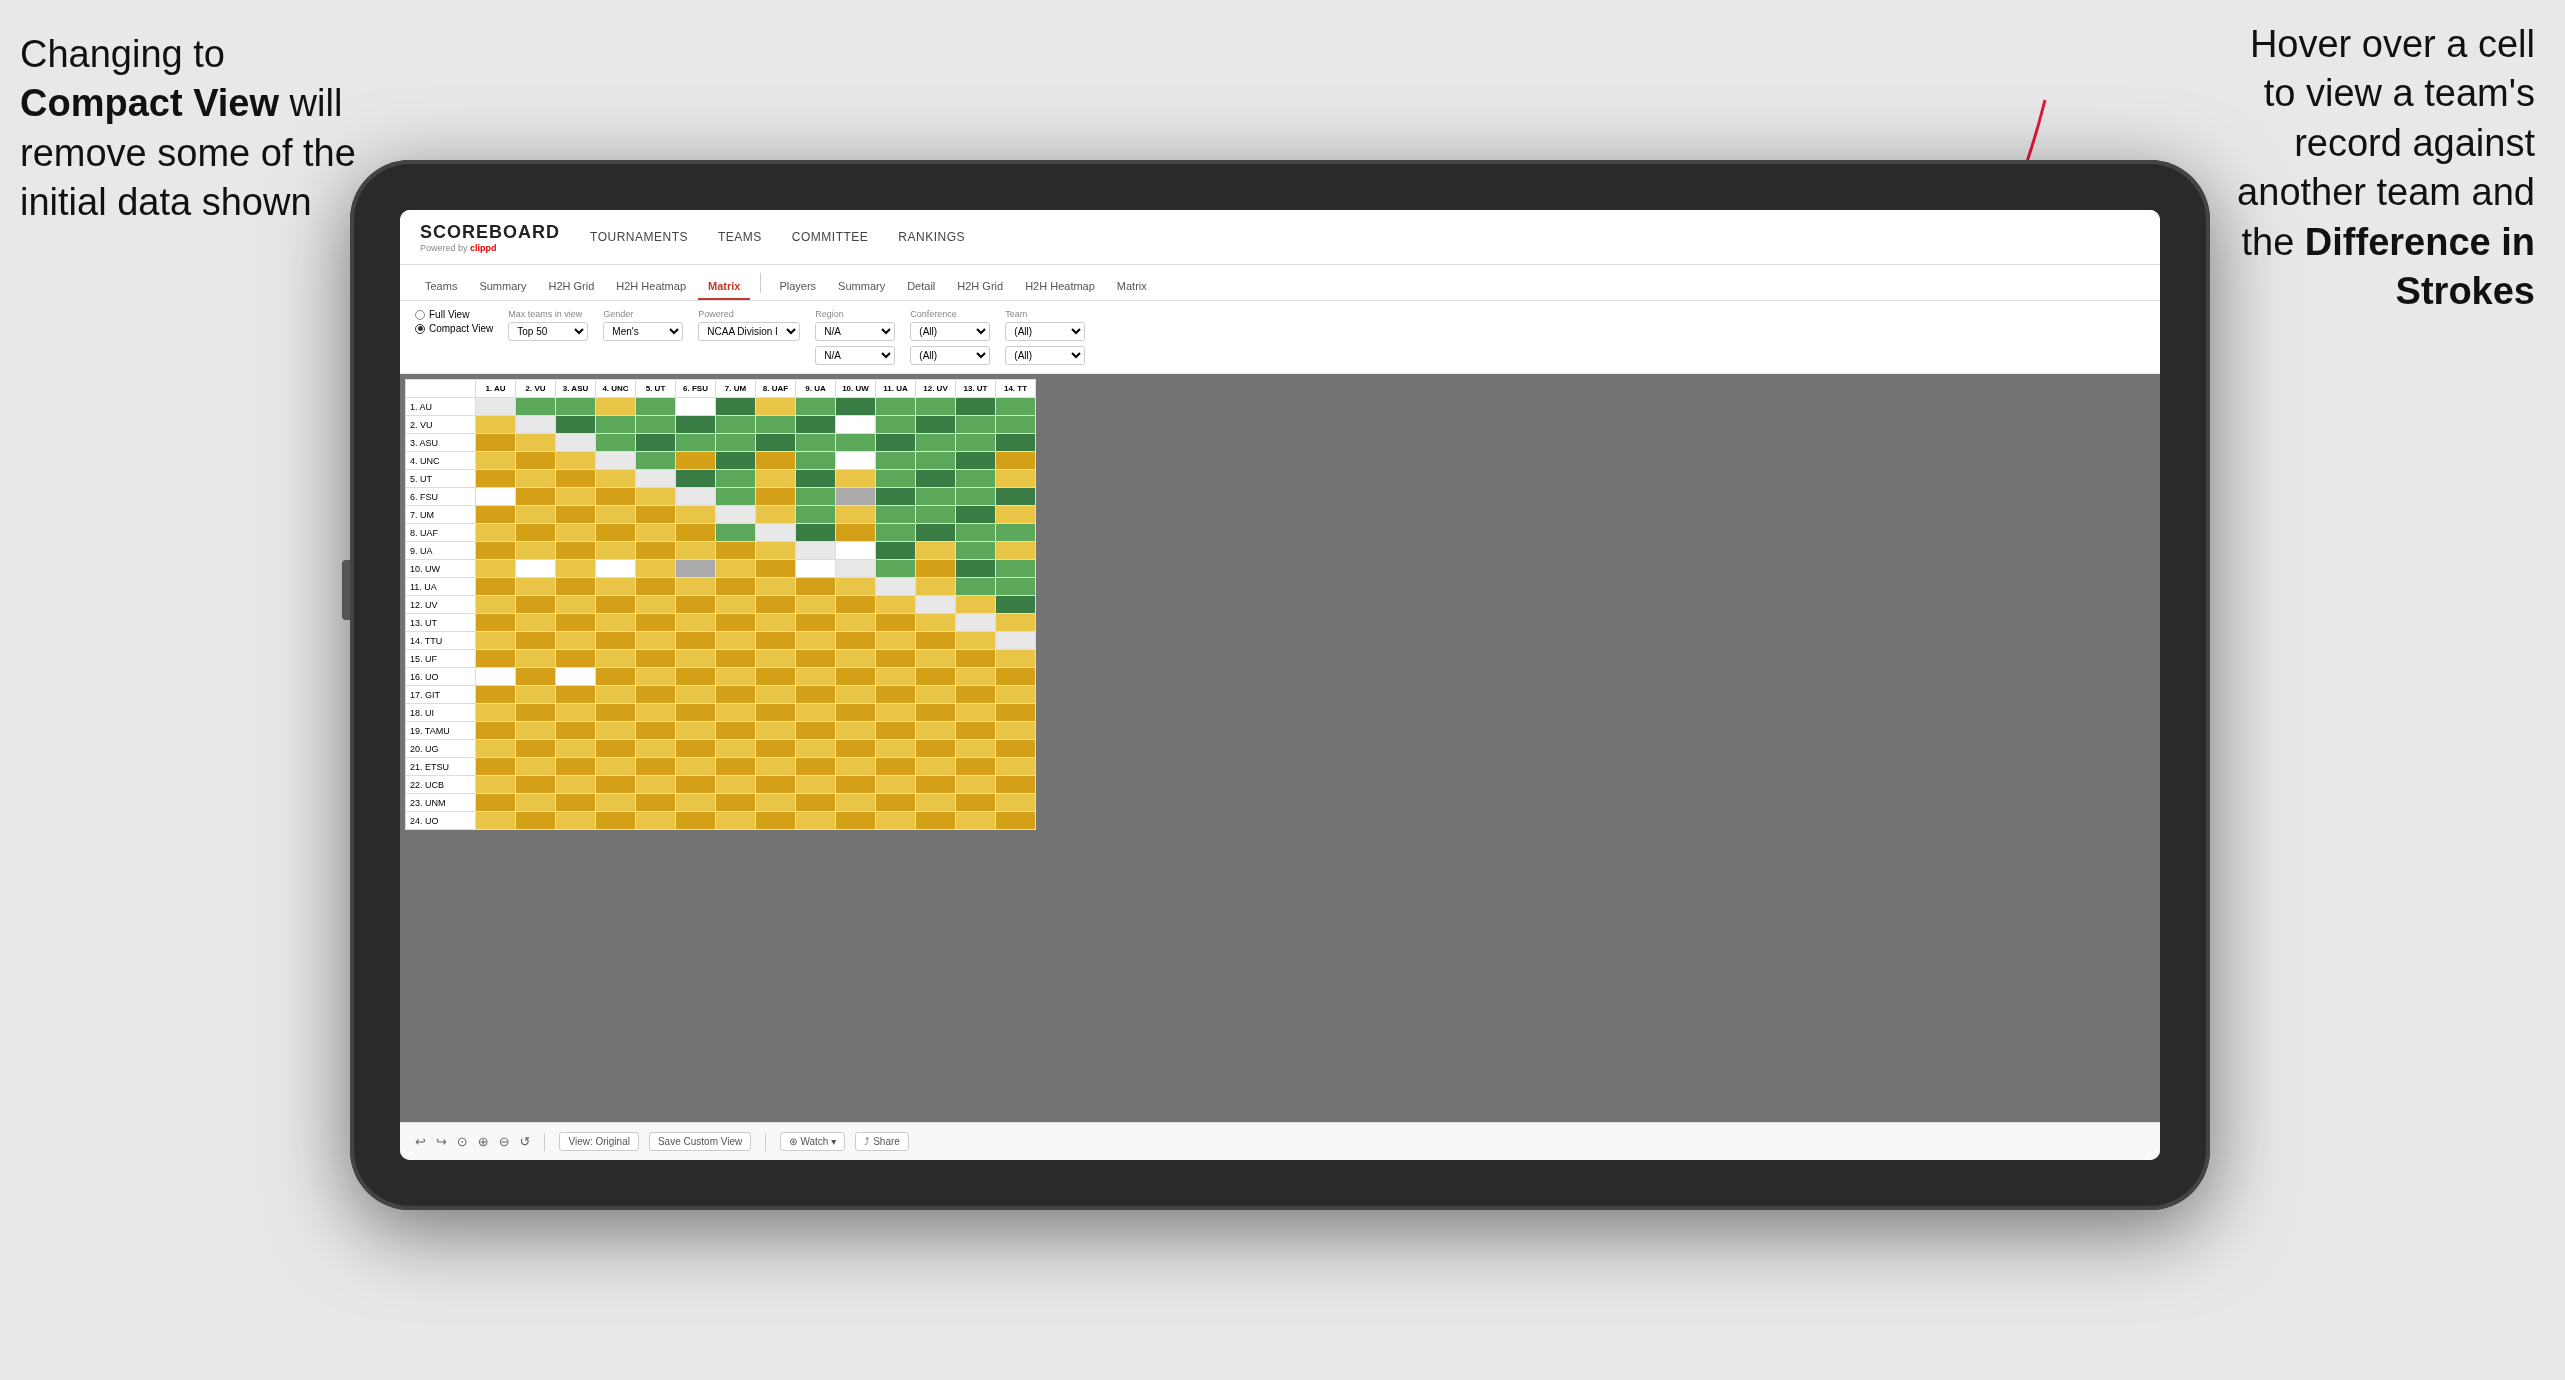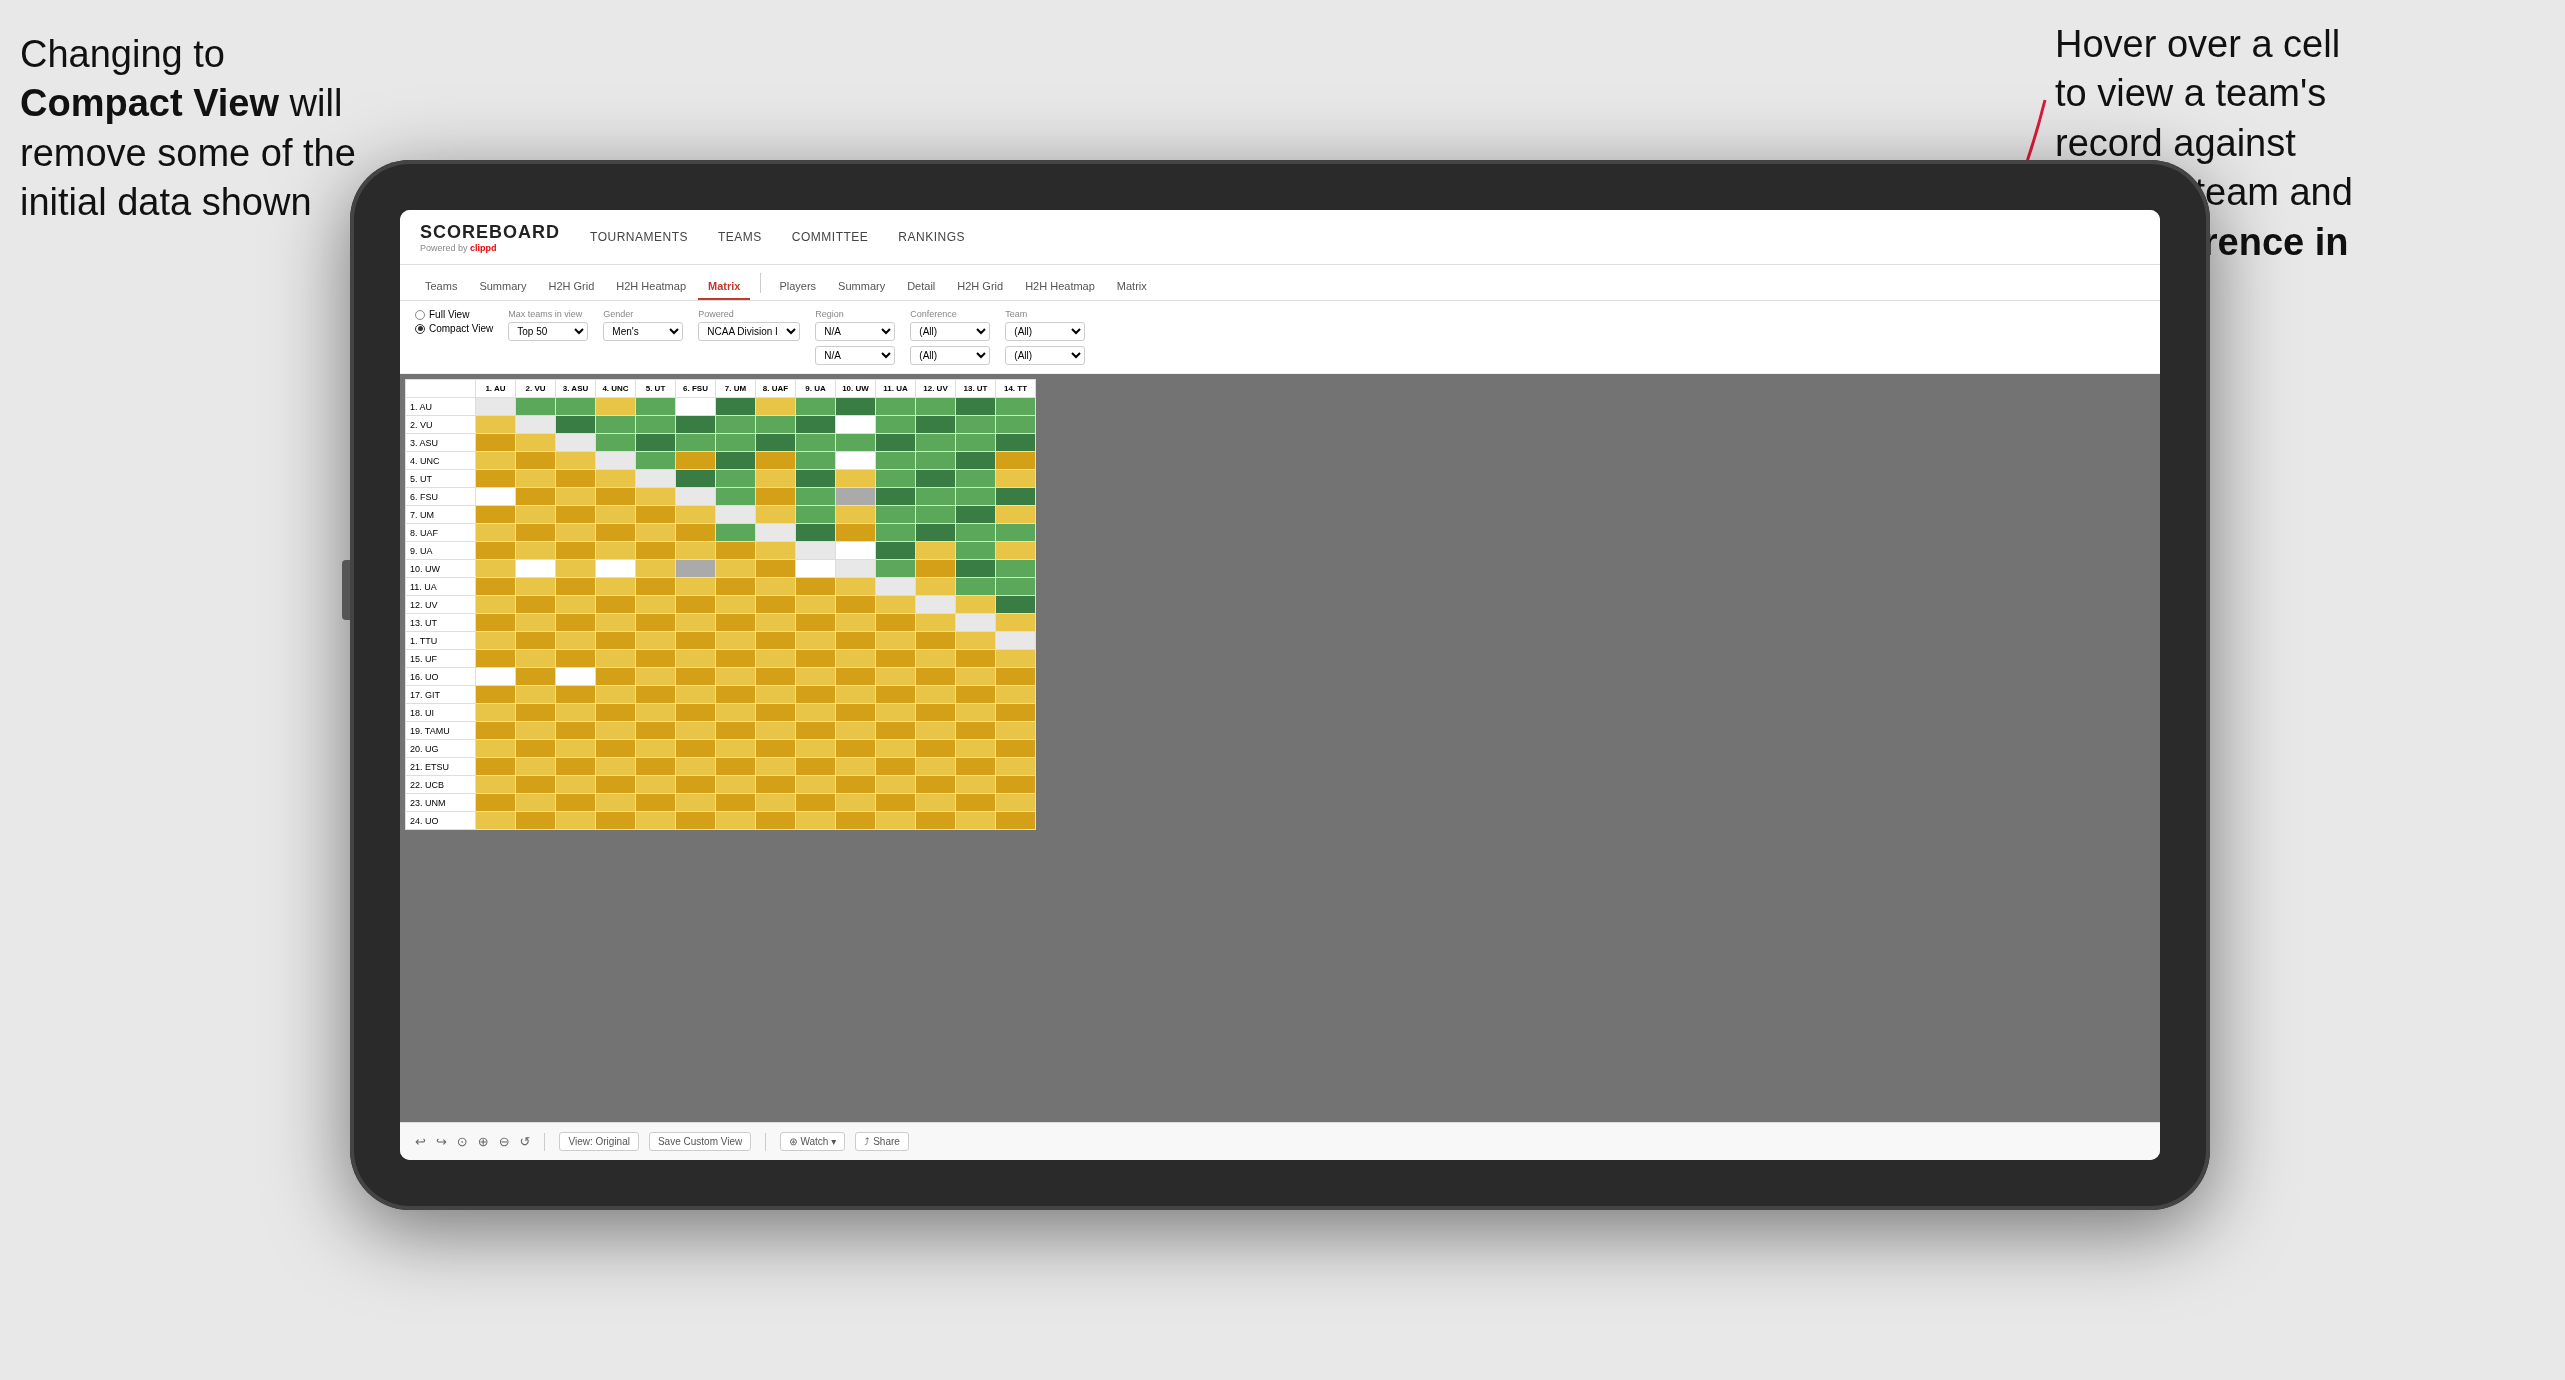--- a/index.html
+++ b/index.html
@@ -26,21 +26,21 @@
 
     
     .annotation-right {
       position: absolute;
       top: 20px;
       right: 30px;
       width: 480px;
       font-size: 38px;
       line-height: 1.3;
       color: #111;
-      text-align: left;
+      text-align: right;
     }
     .annotation-right .bold { font-weight: 900; }
 
     
     .arrow-left {
       position: absolute;
       top: 160px;
       left: 430px;
       width: 200px;
       height: 130px;
@@ -705,21 +705,21 @@
               <td style="background: rgb(212, 160, 23); border: 1px solid rgb(221, 221, 221);"></td>
               <td style="background: rgb(232, 197, 71); border: 1px solid rgb(221, 221, 221);"></td>
               <td style="background: rgb(212, 160, 23); border: 1px solid rgb(221, 221, 221);"></td>
               <td style="background: rgb(232, 197, 71); border: 1px solid rgb(221, 221, 221);"></td>
               <td style="background: rgb(212, 160, 23); border: 1px solid rgb(221, 221, 221);"></td>
               <td style="background: rgb(232, 197, 71); border: 1px solid rgb(221, 221, 221);"></td>
               <td style="background: rgb(232, 232, 232); border: 1px solid rgb(221, 221, 221);"></td>
               <td style="background: rgb(232, 197, 71); border: 1px solid rgb(221, 221, 221);"></td>
             </tr>
             <tr>
-              <th class="row-header">1. TTU</th>
+              <th class="row-header">14. TTU</th>
               <td style="background: rgb(232, 197, 71); border: 1px solid rgb(221, 221, 221);"></td>
               <td style="background: rgb(212, 160, 23); border: 1px solid rgb(221, 221, 221);"></td>
               <td style="background: rgb(232, 197, 71); border: 1px solid rgb(221, 221, 221);"></td>
               <td style="background: rgb(212, 160, 23); border: 1px solid rgb(221, 221, 221);"></td>
               <td style="background: rgb(232, 197, 71); border: 1px solid rgb(221, 221, 221);"></td>
               <td style="background: rgb(212, 160, 23); border: 1px solid rgb(221, 221, 221);"></td>
               <td style="background: rgb(232, 197, 71); border: 1px solid rgb(221, 221, 221);"></td>
               <td style="background: rgb(212, 160, 23); border: 1px solid rgb(221, 221, 221);"></td>
               <td style="background: rgb(232, 197, 71); border: 1px solid rgb(221, 221, 221);"></td>
               <td style="background: rgb(212, 160, 23); border: 1px solid rgb(221, 221, 221);"></td>

